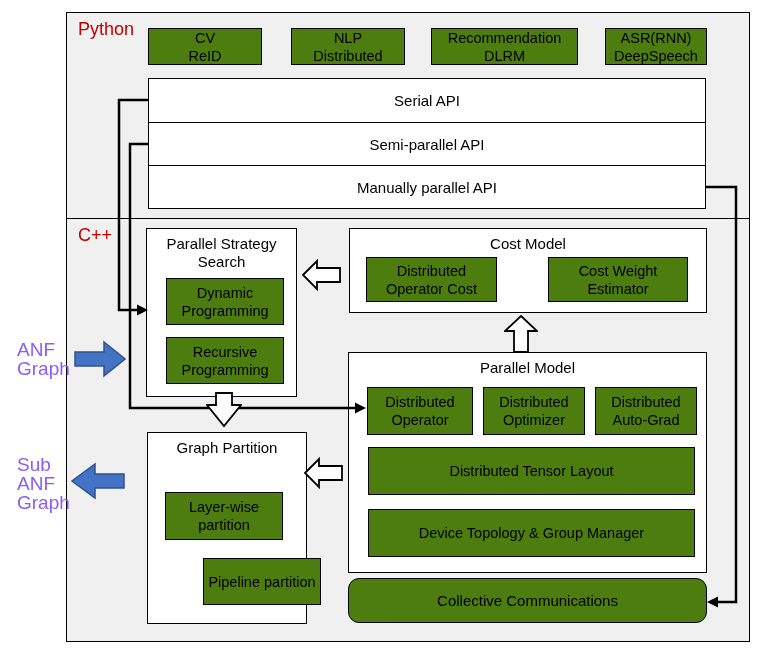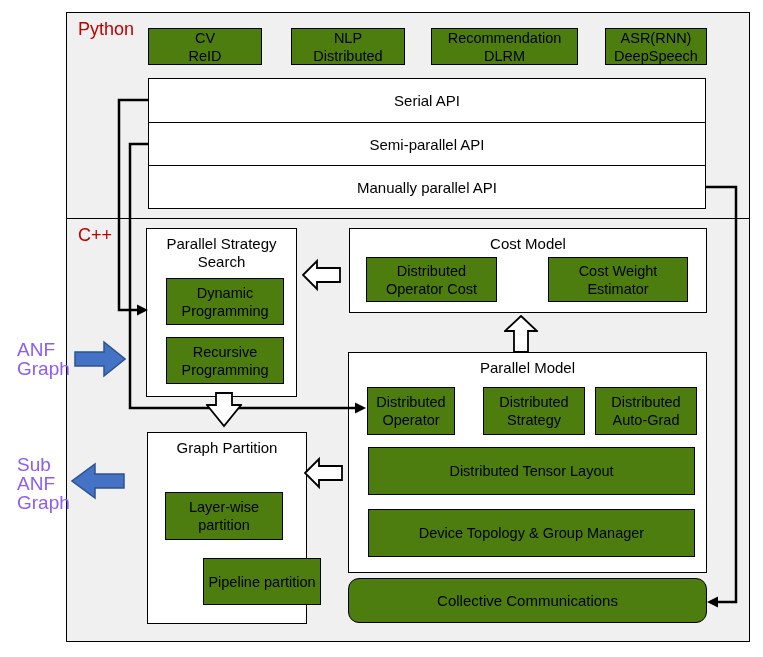--- a/index.html
+++ b/index.html
@@ -85,22 +85,22 @@
 
   <div class="group" style="left:349px;top:228px;width:358px;height:85px;">
     <div class="group-title">Cost Model</div>
   </div>
   <div class="box" style="left:366px;top:257px;width:131px;height:45px;">Distributed Operator Cost</div>
   <div class="box" style="left:548px;top:257px;width:140px;height:45px;">Cost Weight Estimator</div>
 
   <div class="group" style="left:348px;top:352px;width:359px;height:221px;">
     <div class="group-title">Parallel Model</div>
   </div>
-  <div class="box" style="left:367px;top:387px;width:88px;height:48px;">Distributed Operator</div>
-  <div class="box" style="left:483px;top:387px;width:102px;height:48px;">Distributed Strategy</div>
+  <div class="box" style="left:367px;top:387px;width:106px;height:48px;">Distributed Operator</div>
+  <div class="box" style="left:483px;top:387px;width:102px;height:48px;">Distributed Optimizer</div>
   <div class="box" style="left:595px;top:387px;width:102px;height:48px;">Distributed Auto-Grad</div>
   <div class="box" style="left:368px;top:447px;width:327px;height:48px;">Distributed Tensor Layout</div>
   <div class="box" style="left:368px;top:509px;width:327px;height:48px;">Device Topology &amp; Group Manager</div>
 
   <div class="group" style="left:147px;top:432px;width:160px;height:192px;">
     <div class="group-title">Graph Partition</div>
   </div>
   <div class="box" style="left:165px;top:492px;width:118px;height:48px;">Layer-wise partition</div>
   <div class="box" style="left:171px;top:558px;width:118px;height:47px;margin-left:32px;">Pipeline partition</div>
 

